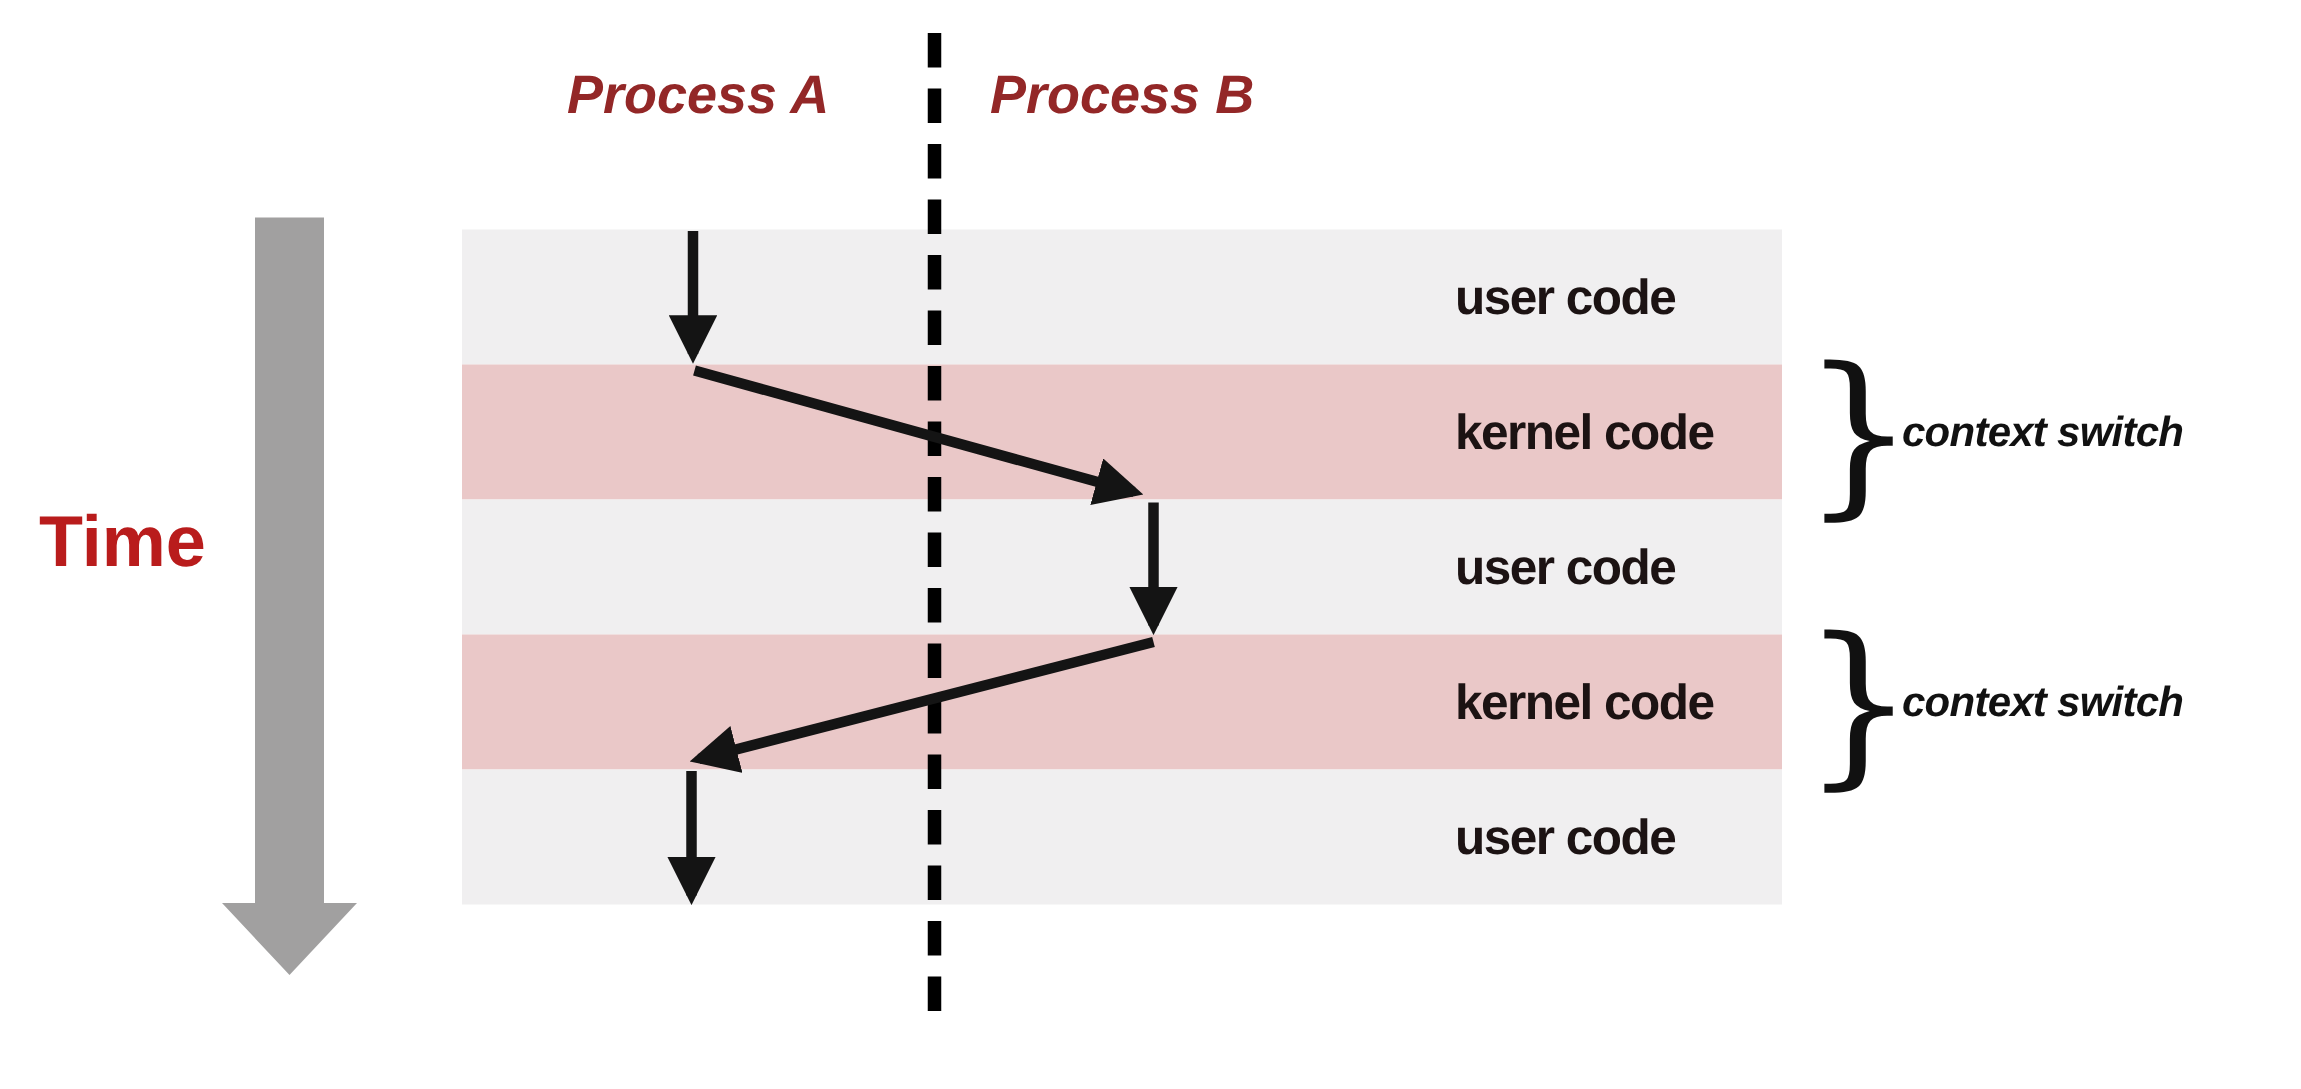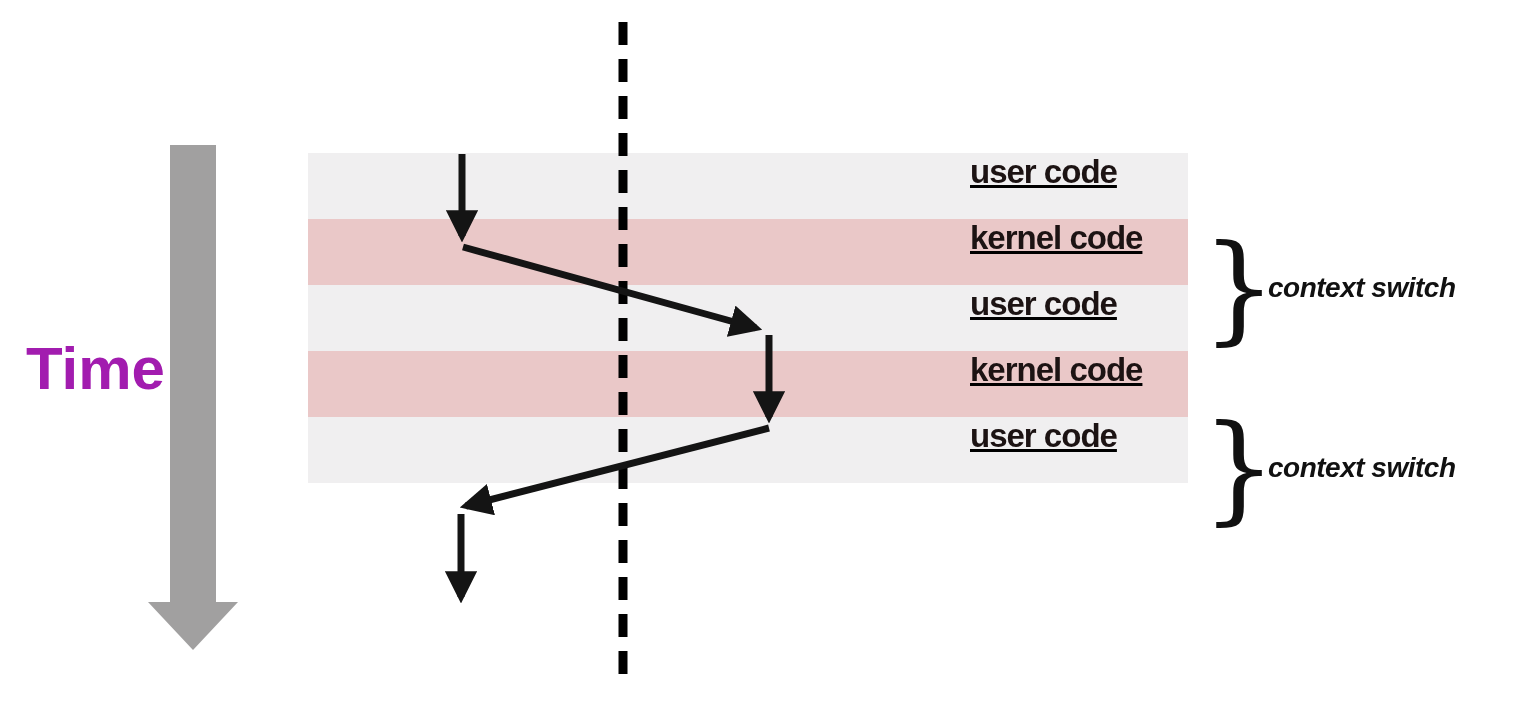--- a/index.html
+++ b/index.html
@@ -17,24 +17,24 @@
     position:relative;width:1534px;height:726px;background:#ffffff;overflow:hidden;
     font-family:"Liberation Sans","DejaVu Sans",sans-serif;
   }
   .proc-label{
     position:absolute;top:42px;font-style:italic;font-weight:bold;font-size:36px;
     color:var(--process-title);letter-spacing:0px;white-space:nowrap;
   }
   .proc-a{left:378px;}
   .proc-b{left:660px;}
   .time-label{
-    position:absolute;left:26px;top:334px;font-weight:bold;font-size:60px;color:#a21caf;
+    position:absolute;left:26px;top:334px;font-weight:bold;font-size:48px;color:#b91c1c;
   }
   .bands{position:absolute;left:308px;top:153px;width:880px;height:450px;}
-  .band{height:66px;display:flex;text-decoration:underline;}
+  .band{height:90px;display:flex;align-items:center;}
   .band.user{background:var(--user-band);}
   .band.kernel{background:var(--kernel-band);}
   .band-text{
     margin-left:662px;font-weight:bold;font-size:33px;letter-spacing:-1px;
     color:var(--band-text);white-space:nowrap;
   }
   .brace{
     position:absolute;left:1214px;width:50px;height:90px;
     display:flex;align-items:center;justify-content:center;
     font-family:"DejaVu Serif",serif;font-size:118px;font-weight:normal;
@@ -53,20 +53,22 @@
   .divider-path{stroke:var(--divider);stroke-width:9;stroke-dasharray:23 14;fill:none;}
   .time-arrow-path{fill:var(--time-arrow);stroke:none;}
   .flow path{stroke:var(--flow-arrow);stroke-width:7;fill:none;}
   .arrowhead{fill:var(--flow-arrow);}
 </style>
 </head>
 <body>
 
 <div class="stage">
 
+  <div class="proc-label proc-a">Process A</div>
+  <div class="proc-label proc-b">Process B</div>
 
   <div class="time-label">Time</div>
 
   <div class="bands">
     <div class="band user">
       <span class="band-text">user code</span>
     </div>
     <div class="band kernel">
       <span class="band-text">kernel code</span>
     </div>

